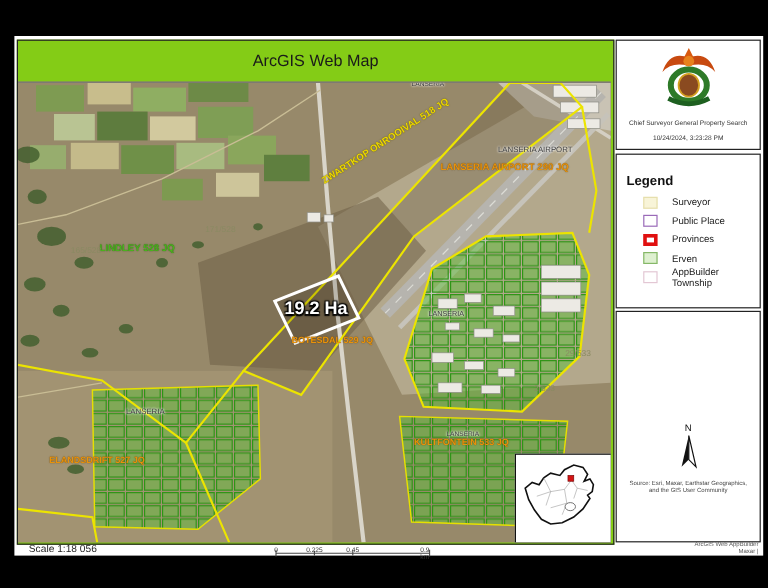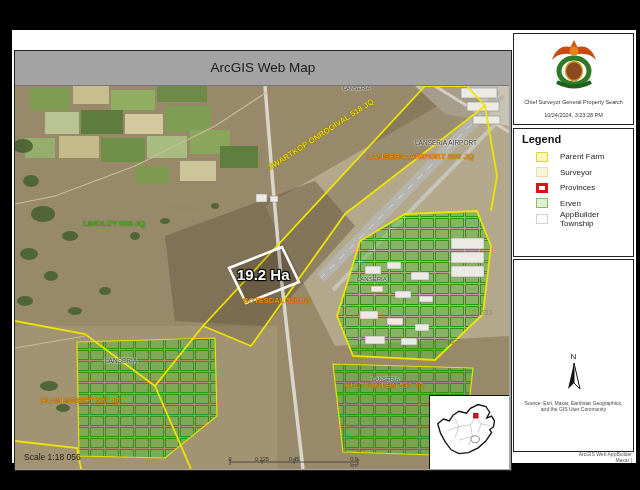--- a/index.html
+++ b/index.html
@@ -1,19 +1,19 @@
 <!DOCTYPE html>
 <html><head>
 <meta charset="utf-8">
 <style>
   html,body{margin:0;padding:0;background:#000;width:640px;height:490px;overflow:hidden;
     font-family:"Liberation Sans",sans-serif;-webkit-font-smoothing:antialiased;}
   .page{position:absolute;left:12px;top:30px;width:624px;height:433px;background:#fff;}
   
-  .map-frame{position:absolute;left:2px;top:20px;width:496px;height:419px;border:1px solid #222;background:#a3a3a3;}
+  .map-frame{position:absolute;left:2px;top:3px;width:496px;height:419px;border:1px solid #222;background:#84cc16;}
   .map-title{height:34px;line-height:34px;text-align:center;font-size:13.5px;color:#1a1a1a;}
   .map-area{position:relative;width:494px;height:383px;overflow:hidden;background:#97896a;border-top:1px solid #777;}
   .maplabel{position:absolute;white-space:nowrap;pointer-events:none;}
   .lbl-dark{color:#3a3a3a;font-size:6px;text-shadow:0 0 2px #fff,0 0 2px #fff;}
   .lbl-orange{color:#e8920c;font-weight:bold;font-size:7.5px;text-shadow:0 0 1px #5a3a00;}
   .lbl-green{color:#49b31c;font-weight:bold;font-size:8px;text-shadow:0 0 1px #1d4d08;margin-top:48px;}
   .lbl-faint{color:#8a8a62;font-size:7px;}
   .lbl-ha{color:#fff;font-weight:bold;font-size:15px;
      text-shadow:1px 1px 1px #000,-1px -1px 1px #000,1px -1px 1px #000,-1px 1px 1px #000;}
   .lbl-rot{transform:rotate(-33deg);color:#ecd800;font-weight:bold;font-size:8px;text-shadow:0 0 1px #4a4000;}
@@ -24,21 +24,21 @@
   .scale-text{position:absolute;left:10px;top:-2px;font-size:8.5px;color:#222;}
   .scalebar{position:absolute;left:214px;top:-3px;width:132px;height:12px;}
   .sb-lab{position:absolute;top:5px;font-size:5.5px;color:#333;transform:translateX(-50%);}
   .footer-right{position:absolute;right:2px;top:-2px;text-align:right;font-size:5px;line-height:5.5px;color:#555;}
   
   .side{position:absolute;left:501px;top:0;width:123px;height:433px;}
   .sbox{position:absolute;left:0;width:121px;border:1px solid #222;background:#fff;box-sizing:border-box;}
   .hdr-box{top:3px;height:92px;text-align:center;}
   .hdr-caption{font-size:5.5px;color:#333;margin-top:3px;}
   .hdr-time{font-size:5.5px;color:#333;margin-top:7px;}
-  .legend-box{top:98px;height:129px;padding:4px 0 0 8px;}
+  .legend-box{top:98px;height:129px;padding:16px 0 0 8px;}
   .legend-title{font-size:11px;font-weight:bold;color:#111;margin-bottom:4px;}
   .lg-row{display:flex;align-items:center;height:15.5px;}
   .sw{width:12px;height:10px;margin-left:14px;box-sizing:border-box;flex:0 0 auto;}
   .lg-label{font-size:8px;color:#222;margin-left:12px;}
   .info-box{top:229px;height:193px;}
   .north{position:absolute;left:50%;top:92px;transform:translateX(-50%);text-align:center;}
   .north-n{font-size:8px;color:#111;}
   .source{position:absolute;left:0;right:0;top:140px;text-align:center;font-size:5px;line-height:6px;color:#444;}
 </style>
 </head>
@@ -223,26 +223,26 @@
         <ellipse cx="30" cy="33" rx="8.5" ry="9.5" fill="#8a4a20" stroke="#d4a020" stroke-width="1.5"></ellipse>
         <path d="M13,44 Q30,53 47,44" stroke="#1e6020" stroke-width="4" fill="none"></path>
       </svg>
       <div class="hdr-caption">Chief Surveyor General Property Search</div>
       <div class="hdr-time">10/24/2024, 3:23:28 PM</div>
     </div>
 
     <div class="sbox legend-box">
       <div class="legend-title">Legend</div>
       <div class="lg-row">
-        <span class="sw" style="background:#faf6b4;border:1.5px solid #e0d44a"></span>
-        <span class="lg-label">Parent Farm</span>
-      </div>
-      <div class="lg-row">
         <span class="sw" style="background:#f8f4d8;border:1.5px solid #e6dfae"></span>
         <span class="lg-label">Surveyor</span>
+      </div>
+      <div class="lg-row">
+        <span class="sw" style="background:#ffffff;border:1.5px solid #9a6ab8"></span>
+        <span class="lg-label">Public Place</span>
       </div>
       <div class="lg-row">
         <span class="sw" style="background:#ffffff;border:3px solid #e01010"></span>
         <span class="lg-label">Provinces</span>
       </div>
       <div class="lg-row">
         <span class="sw" style="background:#def0d0;border:1.5px solid #86b868"></span>
         <span class="lg-label">Erven</span>
       </div>
       <div class="lg-row">

